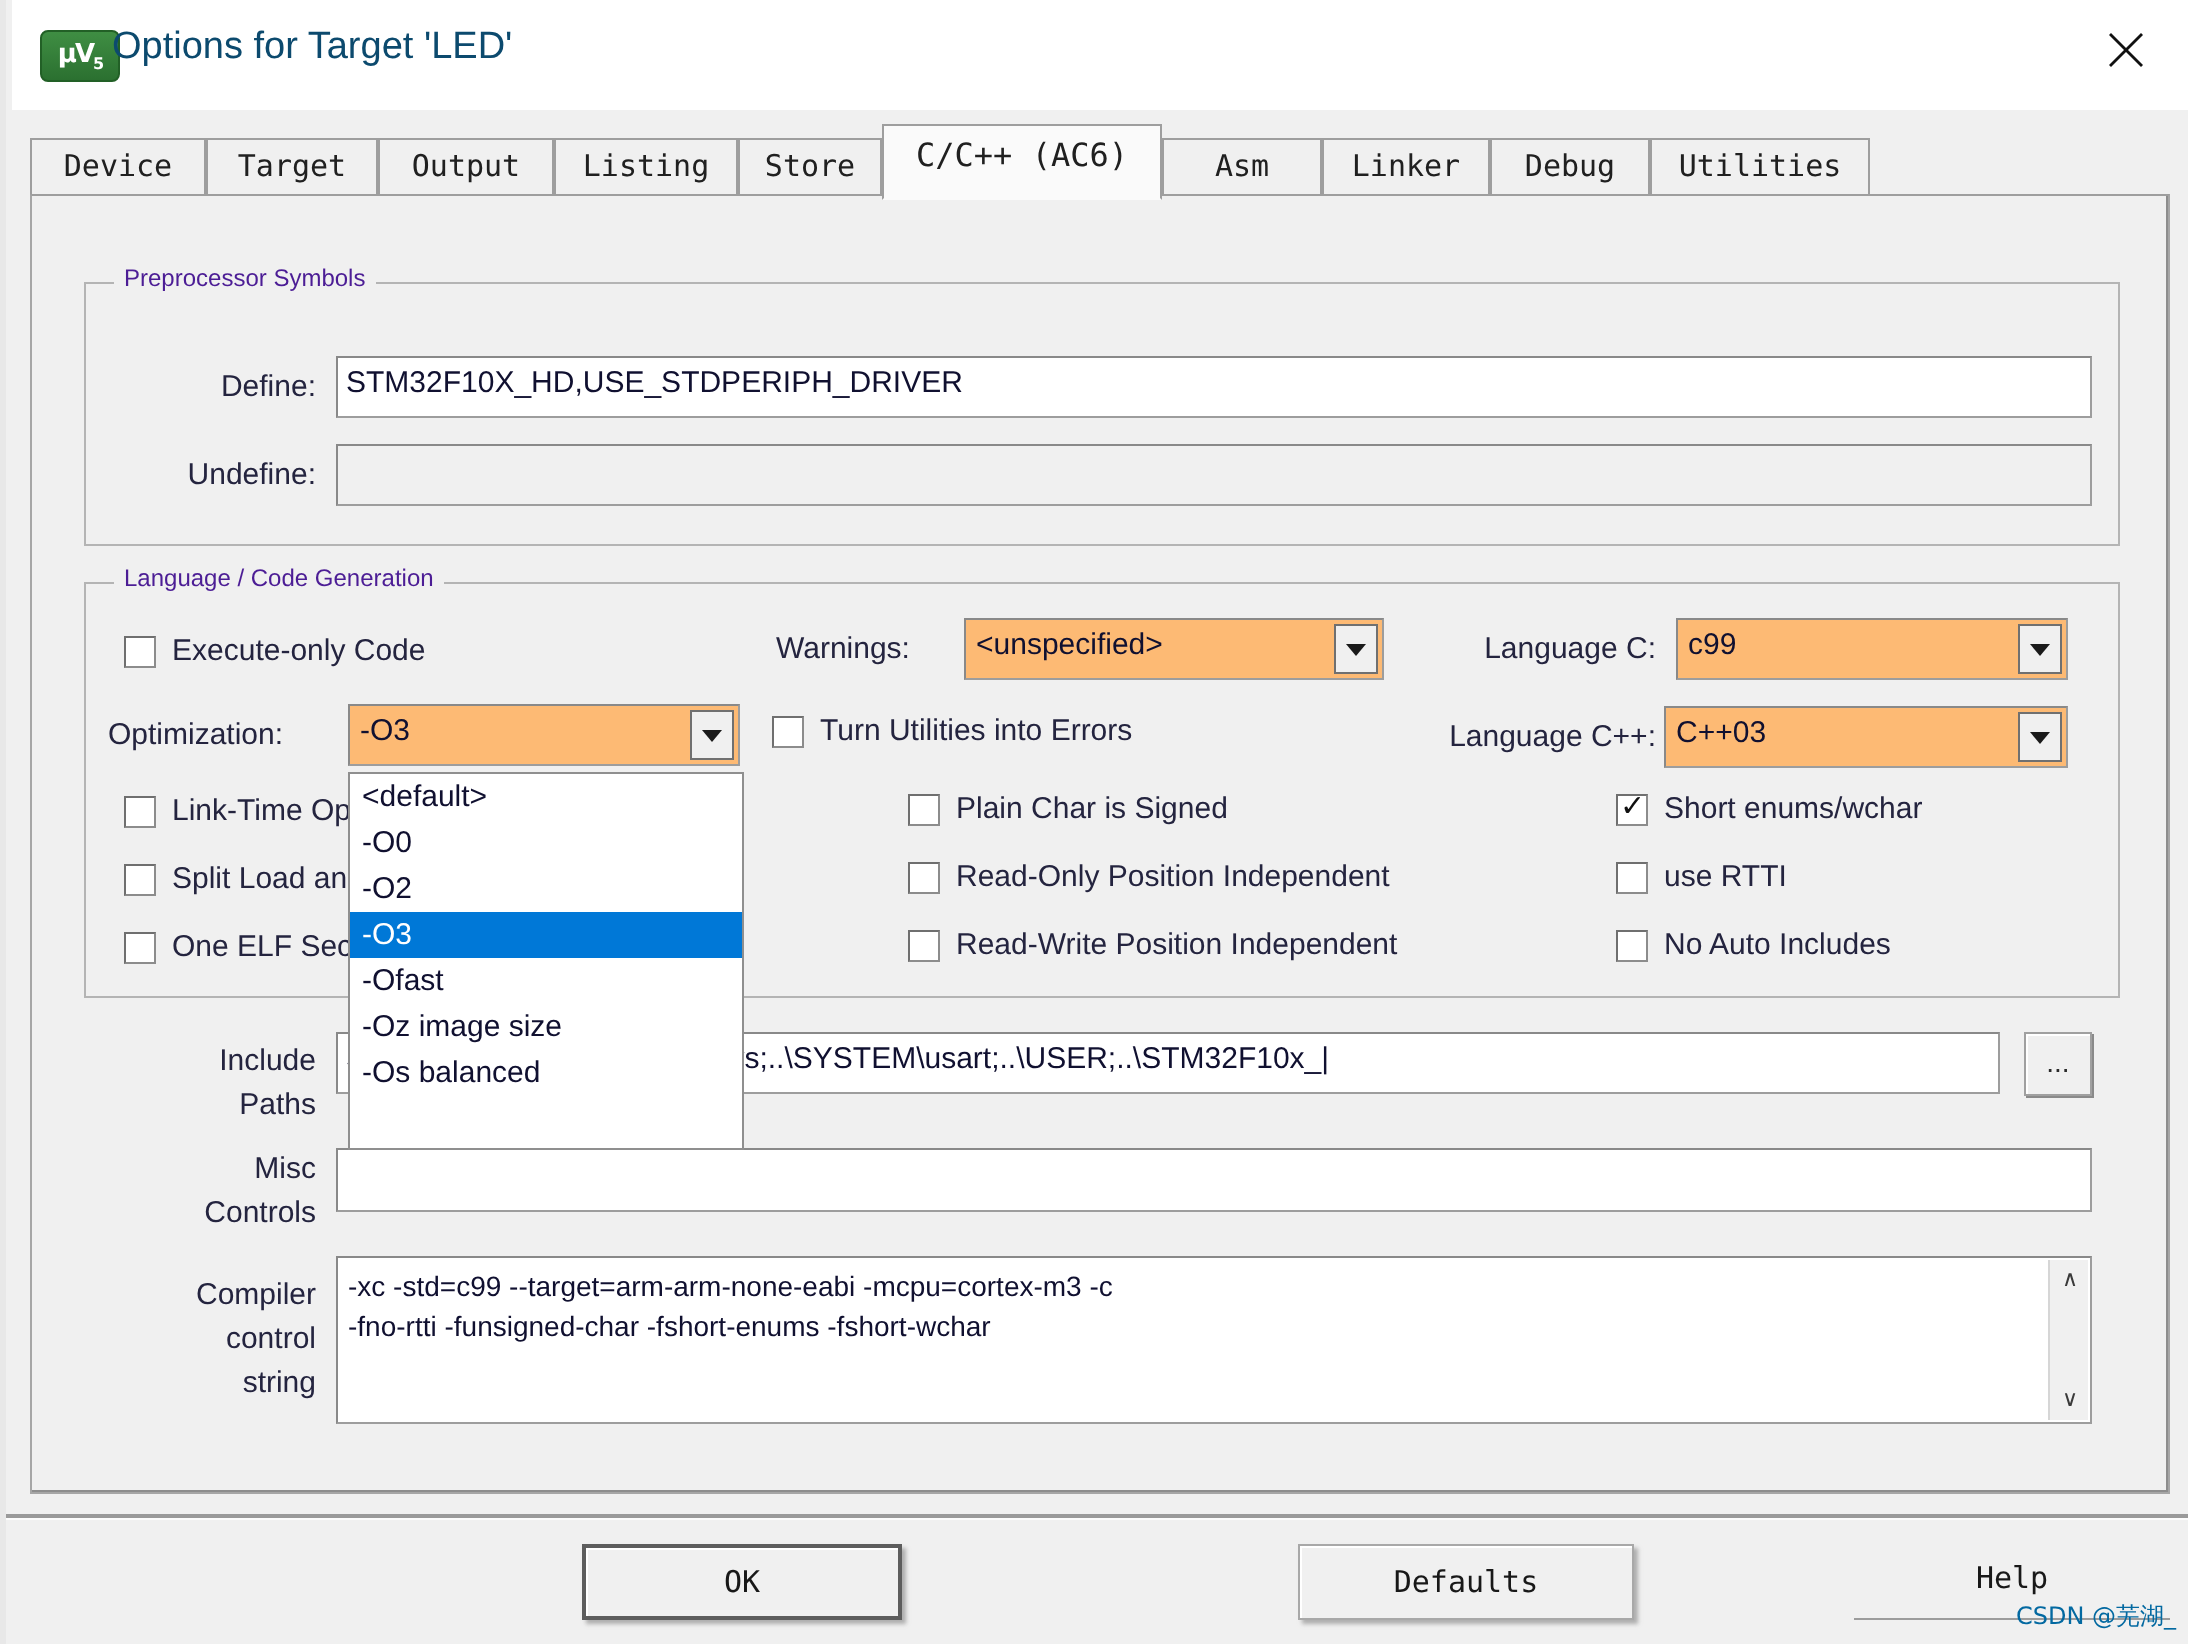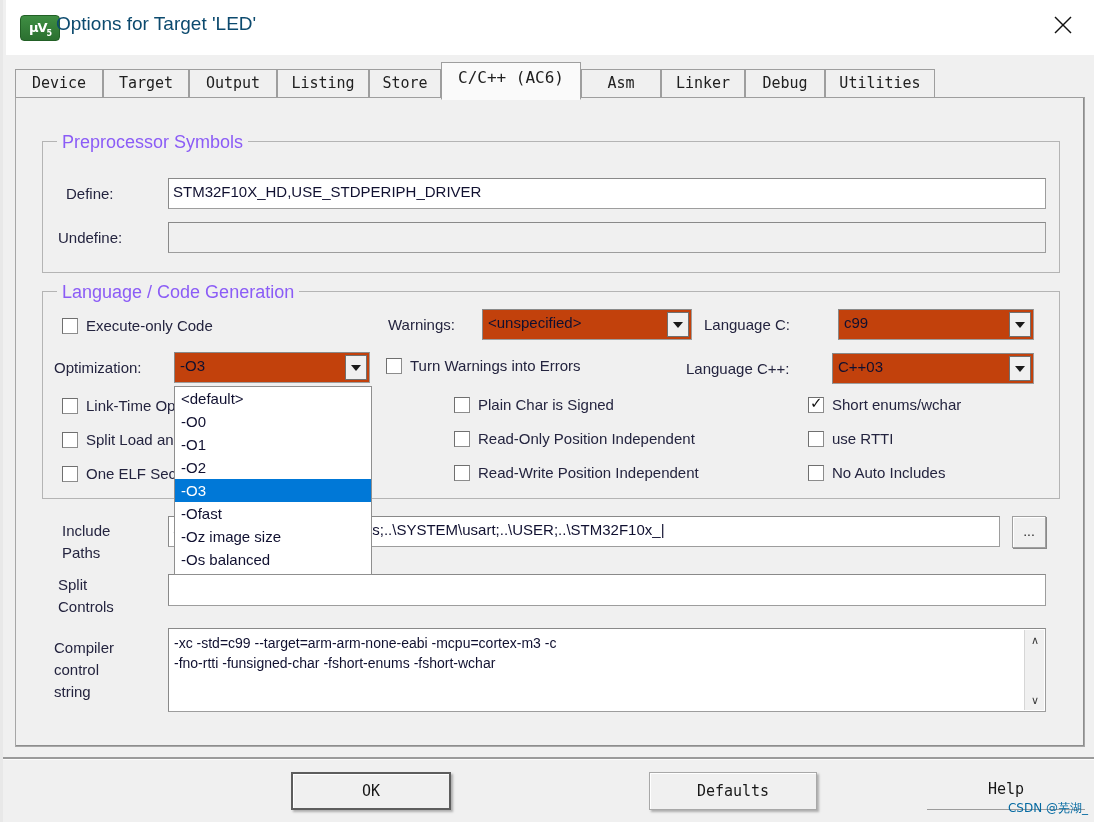--- a/index.html
+++ b/index.html
@@ -100,33 +100,33 @@
   
   .group {
     position: absolute;
     border: 1px solid #b4b4b4;
     box-sizing: border-box;
   }
   .group > .legend {
     position: absolute; top: -10px; left: 14px;
     background: #f0f0f0;
     padding: 0 5px;
-    font-size: 18px;
-    color: #8b5cf6;
+    font-size: 12px;
+    color: #4c1d95;
     white-space: nowrap;
   }
 
   
   .lbl {
     position: absolute;
     font-size: 15px;
     color: #24243f;
     white-space: nowrap;
   }
-  .lbl.right { text-align: left; }
+  .lbl.right { text-align: right; }
 
   
   .tbox {
     position: absolute;
     background: #ffffff;
     border: 1px solid #9d9d9d;
     border-top-color: #898989;
     border-left-color: #898989;
     box-sizing: border-box;
     font-size: 15px;
@@ -164,21 +164,21 @@
     text-align: center; font-size: 11px; color: #3a3a3a;
     line-height: 18px;
     cursor: pointer;
   }
   .vscroll .arr.up { top: 1px; }
   .vscroll .arr.dn { bottom: 1px; }
 
   
   .combo {
     position: absolute;
-    background: #c2410c;
+    background: #fdba74;
     border: 1px solid #9d9d9d;
     border-top-color: #898989;
     border-left-color: #898989;
     box-sizing: border-box;
     cursor: pointer;
   }
   .combo .val {
     position: absolute; left: 5px; top: 0; right: 26px;
     font-size: 15px; color: #101030;
     line-height: 26px;
@@ -363,21 +363,21 @@
     </div>
 
     <div class="lbl" style="left:372px;top:218px">Warnings:</div>
     <div class="combo" style="left:466px;top:211px;width:210px;height:31px">
       <div class="val">&lt;unspecified&gt;</div>
       <div class="arrowbox"></div>
     </div>
 
     <div class="cb" style="left:370px;top:258px">
       <div class="box"></div>
-      <div class="cbtext">Turn Warnings into Errors</div>
+      <div class="cbtext">Turn Utilities into Errors</div>
     </div>
     <div class="cb" style="left:438px;top:297px">
       <div class="box"></div>
       <div class="cbtext">Plain Char is Signed</div>
     </div>
     <div class="cb" style="left:438px;top:331px">
       <div class="box"></div>
       <div class="cbtext">Read-Only Position Independent</div>
     </div>
     <div class="cb" style="left:438px;top:365px">
@@ -410,40 +410,39 @@
     <div class="cb" style="left:792px;top:365px">
       <div class="box"></div>
       <div class="cbtext">No Auto Includes</div>
     </div>
 
     <div class="lbl right" style="left:46px;top:424px;width:96px">Include</div>
     <div class="lbl right" style="left:46px;top:446px;width:96px">Paths</div>
     <div class="tbox" style="left:152px;top:418px;width:832px;height:31px">SYSTEM\delay;..\SYSTEM\sys;..\SYSTEM\usart;..\USER;..\STM32F10x_|</div>
     <div class="dotbtn" style="left:996px;top:418px;width:34px;height:32px;line-height:28px">...</div>
 
-    <div class="lbl right" style="left:42px;top:478px;width:100px">Split</div>
+    <div class="lbl right" style="left:42px;top:478px;width:100px">Misc</div>
     <div class="lbl right" style="left:42px;top:500px;width:100px">Controls</div>
     <div class="tbox" style="left:152px;top:476px;width:878px;height:32px"></div>
 
     <div class="lbl right" style="left:38px;top:541px;width:104px">Compiler</div>
     <div class="lbl right" style="left:38px;top:563px;width:104px">control</div>
     <div class="lbl right" style="left:38px;top:585px;width:104px">string</div>
     <div class="tarea" style="left:152px;top:530px;width:878px;height:84px">
       <div>-xc -std=c99 --target=arm-arm-none-eabi -mcpu=cortex-m3 -c</div>
       <div>-fno-rtti -funsigned-char -fshort-enums -fshort-wchar</div>
       <div class="vscroll">
         <div class="arr up">∧</div>
         <div class="arr dn">∨</div>
       </div>
     </div>
 
     <div class="droplist" style="left:158px;top:288px;width:198px;height:189px">
       <div class="opt">&lt;default&gt;</div>
       <div class="opt">-O0</div>
-      <div class="opt">-O1</div>
       <div class="opt">-O2</div>
       <div class="opt sel">-O3</div>
       <div class="opt">-Ofast</div>
       <div class="opt">-Oz image size</div>
       <div class="opt">-Os balanced</div>
     </div>
 
   </div>
 
   <div class="separator"></div>

